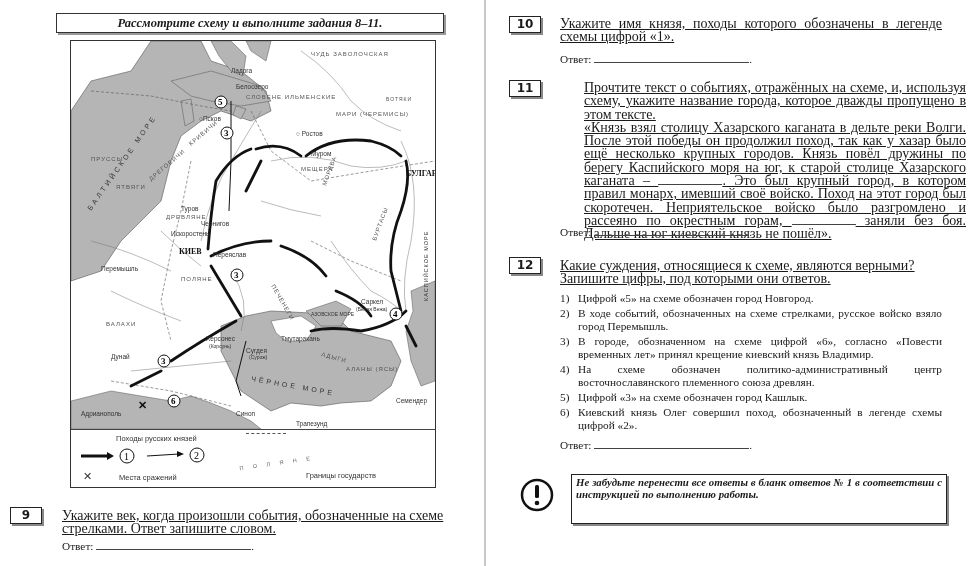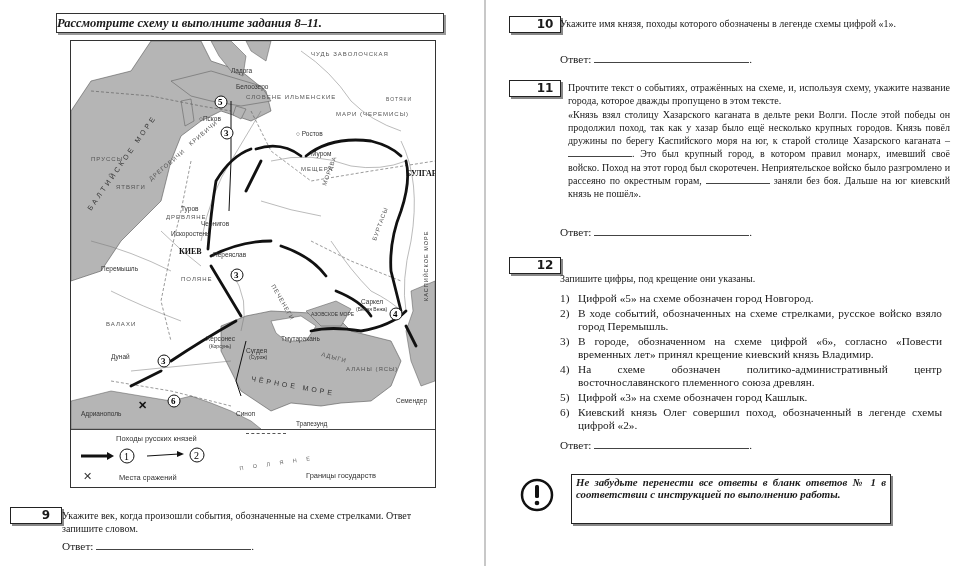--- a/index.html
+++ b/index.html
@@ -2,43 +2,43 @@
 <html><head>
 <meta charset="utf-8">
 <style>
   html, body { margin:0; padding:0; background:#fff; }
   body { width:976px; height:566px; position:relative; overflow:hidden;
          font-family:"Liberation Serif", serif; color:#1a1a1a; }
   .divider { position:absolute; left:484px; top:0; width:2px; height:566px; background:#c8c8c8; }
 
   
   .header-box { position:absolute; left:56px; top:13px; width:386px; height:18px;
-                border:1.5px solid #333; text-align:left; font-weight:bold; font-style:italic;
+                border:1.5px solid #333; text-align:center; font-weight:bold; font-style:italic;
                 font-size:12.5px; line-height:18px; box-shadow:2px 2px 0 #999; }
   .map-frame { position:absolute; left:70px; top:40px; width:364px; height:446px;
                border:1.5px solid #333; background:#fff; overflow:hidden; }
   .map-svg { position:absolute; left:0; top:0; width:364px; height:388px; }
   .legend { position:absolute; left:0; top:388px; width:364px; height:58px; border-top:1.2px solid #444;
             font-family:"Liberation Sans", sans-serif; font-size:7.5px; color:#333; }
   .legend .lg { position:absolute; }
 
   .task-num { position:absolute; width:30px; height:15px; border:1.5px solid #222;
               font-family:"DejaVu Sans", sans-serif; font-weight:bold; font-size:12px;
-              line-height:15px; text-align:center; box-shadow:2px 2px 0 #888;padding-left:20px; }
-  .task-text { position:absolute; font-size:10px; line-height:13.3px; text-align:justify; }
+              line-height:15px; text-align:center; box-shadow:2px 2px 0 #888; }
+  .task-text { position:absolute; font-size:14px; line-height:13.3px; text-align:justify;text-decoration:underline; }
   .answer { position:absolute; font-size:11.3px; }
   .answer .line { display:inline-block; border-bottom:1px solid #444; vertical-align:baseline; height:10px; }
 
   .list { position:absolute; left:560px; top:292px; width:382px; font-size:11.3px; line-height:13.3px; }
   .list .item { display:flex; margin-bottom:1.5px; }
   .list .num { width:18px; flex:none; }
   .list .txt { flex:1; text-align:justify; }
 
   .warn-icon { position:absolute; left:520px; top:478px; width:34px; height:34px; }
-  .warn-box { position:absolute; left:571px; top:474px; width:320px; height:50px; border:1.5px solid #222;
+  .warn-box { position:absolute; left:571px; top:474px; width:376px; height:50px; border:1.5px solid #222;
               font-weight:bold; font-style:italic; font-size:10.8px; line-height:12.2px; padding:1px 4px;
               text-align:justify; box-shadow:2px 2px 0 #888; box-sizing:border-box; }
   .maplabel { font-family:"Liberation Sans", sans-serif; font-size:6.5px; fill:#333; }
   .maplabel-b { font-family:"Liberation Serif", serif; font-size:8px; fill:#111; font-weight:bold; }
   .tribe { font-family:"Liberation Sans", sans-serif; font-size:6px; fill:#555; letter-spacing:1px; }
   .sea { font-family:"Liberation Sans", sans-serif; font-size:7px; fill:#333; letter-spacing:3px; }
 </style>
 </head>
 <body>
 
@@ -211,36 +211,36 @@
 </div>
 
 <div class="task-num" style="left:509px;top:16px;">10</div>
 <div class="task-text" style="left:560px;top:17px;width:382px;">Укажите имя князя, походы которого обозначены в легенде схемы цифрой «1».</div>
 <div class="answer" style="left:560px;top:52px;">
   <span>Ответ:</span>
   <span class="line" style="width:155px;"></span>.
 </div>
 
 <div class="task-num" style="left:509px;top:80px;">11</div>
-<div class="task-text" style="left:568px;top:81px;width:382px;">
+<div class="task-text" style="left:584px;top:81px;width:382px;">
   <span>Прочтите текст о событиях, отражённых на схеме, и, используя схему, укажите название города, которое дважды пропущено в этом тексте.</span><br>
   <span>«Князь взял столицу Хазарского каганата в дельте реки Волги. После этой победы он продолжил поход, так как у хазар было ещё несколько крупных городов. Князь повёл дружины по берегу Каспийского моря на юг, к старой столице Хазарского каганата –</span>
   <span class="line-blank" style="display:inline-block;width:64px;border-bottom:1px solid #444;height:9px;"></span><span>. Это был крупный город, в котором правил монарх, имевший своё войско. Поход на этот город был скоротечен. Неприятельское войско было разгромлено и рассеяно по окрестным горам,</span>
   <span style="display:inline-block;width:64px;border-bottom:1px solid #444;height:9px;"></span>
   <span>заняли без боя. Дальше на юг киевский князь не пошёл».</span>
 </div>
 <div class="answer" style="left:560px;top:225px;">
   <span>Ответ:</span>
   <span class="line" style="width:155px;"></span>.
 </div>
 
 <div class="task-num" style="left:509px;top:257px;">12</div>
 <div class="task-text" style="left:560px;top:259px;width:382px;text-align:left;">
-  <br>
-  <span>Запишите цифры, под крещение они указаны.</span>
+  <span>Какие суждения, относящиеся к схеме, являются верными?</span><br>
+  <span>Запишите цифры, под которыми они ответов.</span>
 </div>
 <div class="list">
   <div class="item">
       <span class="num">1)</span>
       <span class="txt">Цифрой «5» на схеме обозначен город Новгород.</span>
     </div>
   <div class="item">
       <span class="num">2)</span>
       <span class="txt">В ходе событий, обозначенных на схеме стрелками, русское войско взяло город Перемышль.</span>
     </div>

